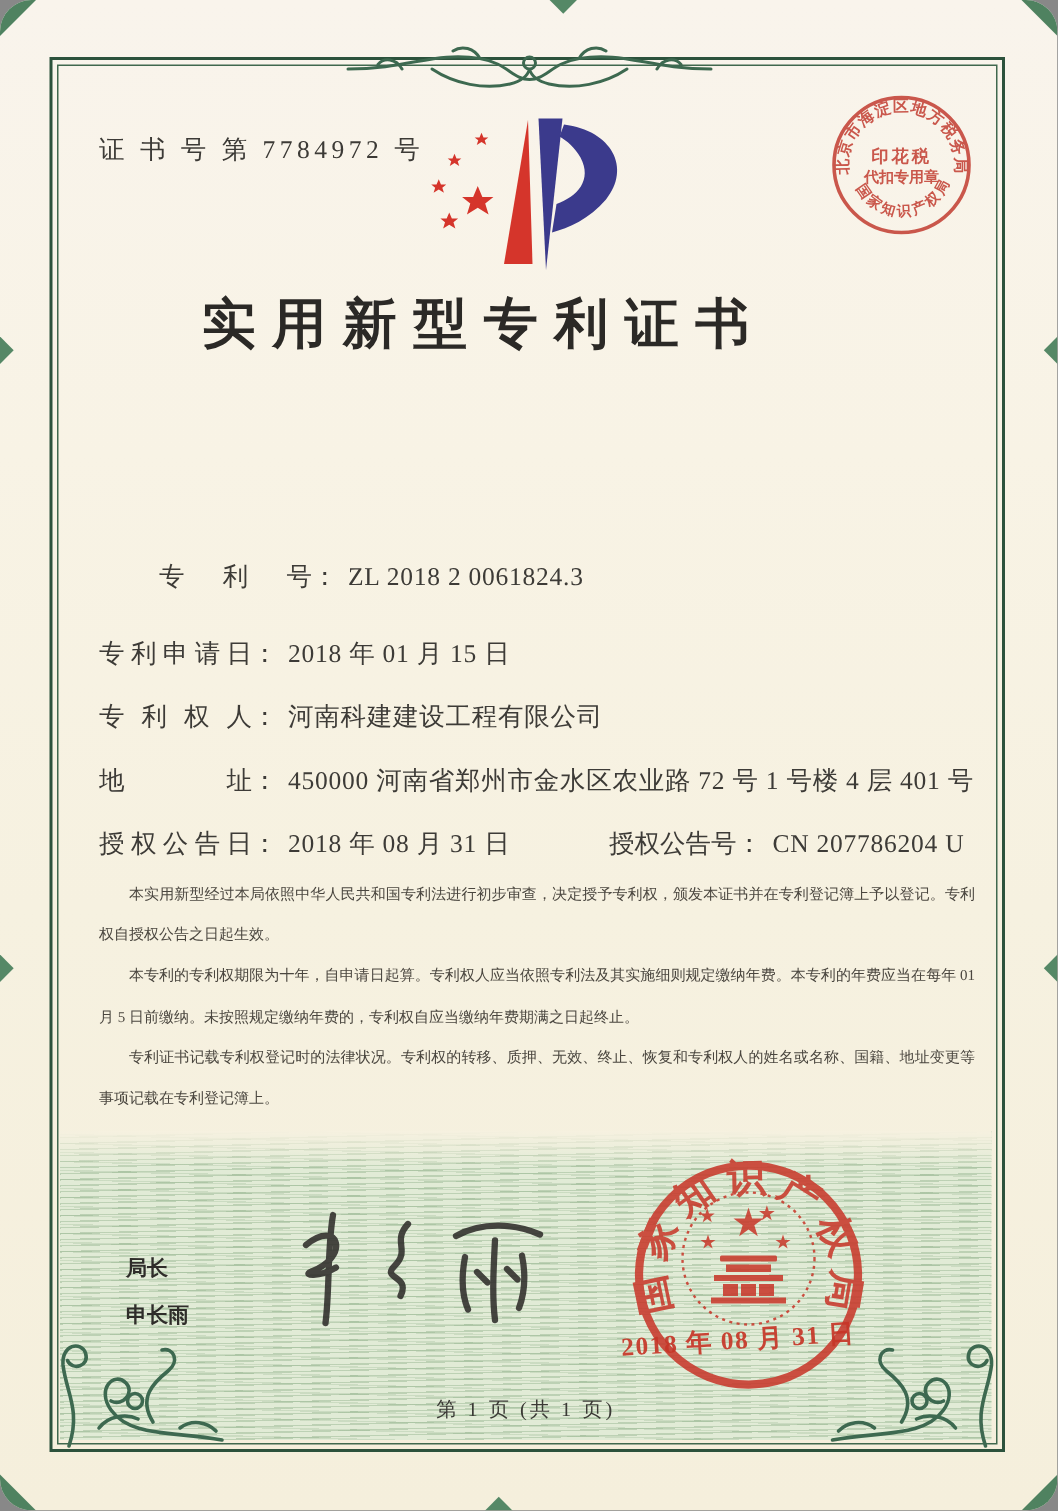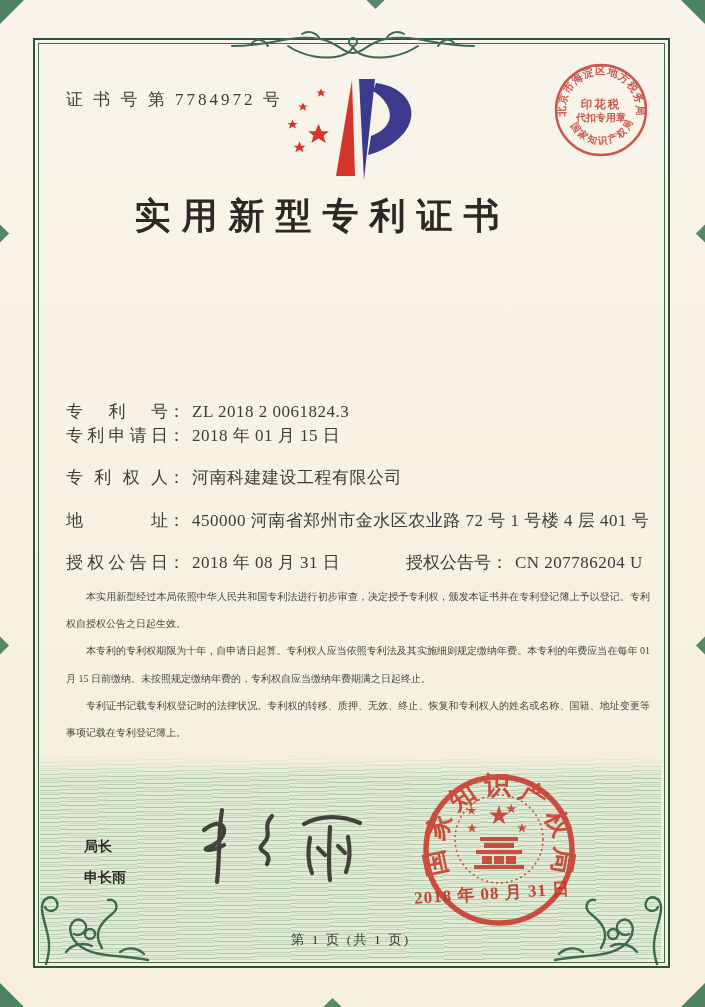--- a/index.html
+++ b/index.html
@@ -6,20 +6,21 @@
   body{
     font-family:"Liberation Serif","DejaVu Serif",serif;
     background:#888;
   }
   .page{
     position:relative;
     width:705px;height:1007px;
     margin:0 auto;
     background:linear-gradient(180deg,#f9f4ec 0%,#f8f3e5 30%,#f6f1e0 60%,#f5efdc 100%);
     overflow:hidden;
+    border-radius:21px;
   }
   
   .corner{position:absolute;width:0;height:0;}
   .corner.tl{left:0;top:0;border-top:24px solid #4f8260;border-right:24px solid transparent;}
   .corner.tr{right:0;top:0;border-top:24px solid #4f8260;border-left:24px solid transparent;}
   .corner.bl{left:0;bottom:0;border-bottom:24px solid #4f8260;border-right:24px solid transparent;}
   .corner.br{right:0;bottom:0;border-bottom:24px solid #4f8260;border-left:24px solid transparent;}
   .edge-diamond{position:absolute;width:15px;height:15px;background:#558866;transform:rotate(45deg);}
   
   .frame{
@@ -140,42 +141,42 @@
     <path d="M98,9 C130,13 143,38 126,59 C115,72 101,78 90,81 L93,62 C107,57 117,46 109,31 C105,24 100,20 95,17 Z" fill="#3b3a8c"></path>
     <use href="#star" x="29" y="49" width="23" height="23"></use>
     <use href="#star" x="15" y="67" width="13" height="13"></use>
     <use href="#star" x="9" y="45" width="11" height="11"></use>
     <use href="#star" x="20" y="28" width="10" height="10"></use>
     <use href="#star" x="38" y="14" width="10" height="10"></use>
   </svg>
 
   <div class="title">实用新型专利证书</div>
 
-  <div class="field-row" style="top:400px;">
+  <div class="field-row" style="top:373px;margin-left:40px;">
     <span class="lbl">专利号</span><span class="colon">：</span><span class="val">ZL 2018 2 0061824.3</span>
   </div>
   <div class="field-row" style="top:424px;">
     <span class="lbl">专利申请日</span><span class="colon">：</span><span class="val">2018 年 01 月 15 日</span>
   </div>
   <div class="field-row" style="top:466px;">
     <span class="lbl">专利权人</span><span class="colon">：</span><span class="val">河南科建建设工程有限公司</span>
   </div>
   <div class="field-row" style="top:509px;">
     <span class="lbl">地址</span><span class="colon">：</span><span class="val">450000 河南省郑州市金水区农业路 72 号 1 号楼 4 层 401 号</span>
   </div>
   <div class="field-row" style="top:551px;width:584px;">
     <span class="lbl">授权公告日</span><span class="colon">：</span><span class="val">2018 年 08 月 31 日</span>
     <span class="grant2">
       <span>授权公告号</span><span>：</span><span class="val">CN 207786204 U</span>
     </span>
   </div>
 
   <div class="paragraphs">
     <p>本实用新型经过本局依照中华人民共和国专利法进行初步审查，决定授予专利权，颁发本证书并在专利登记簿上予以登记。专利权自授权公告之日起生效。</p>
-    <p>本专利的专利权期限为十年，自申请日起算。专利权人应当依照专利法及其实施细则规定缴纳年费。本专利的年费应当在每年 01 月 15 日前缴纳。未按照规定缴纳年费的，专利权自应当缴纳年费期满之日起终止。</p>
+    <p>本专利的专利权期限为十年，自申请日起算。专利权人应当依照专利法及其实施细则规定缴纳年费。本专利的年费应当在每年 01 月 5 日前缴纳。未按照规定缴纳年费的，专利权自应当缴纳年费期满之日起终止。</p>
     <p>专利证书记载专利权登记时的法律状况。专利权的转移、质押、无效、终止、恢复和专利权人的姓名或名称、国籍、地址变更等事项记载在专利登记簿上。</p>
   </div>
 
   <div class="signoff">
     <div>局长</div>
     <div>申长雨</div>
   </div>
 
   <svg class="signature" width="185" height="88" viewBox="0 0 185 88">
     <g fill="none" stroke="#2f2d2b" stroke-width="4.2" stroke-linecap="round" opacity="0.88">

